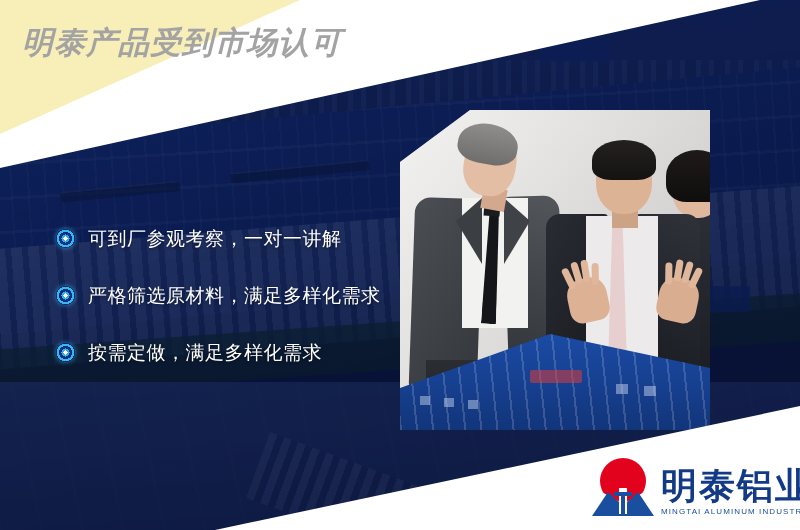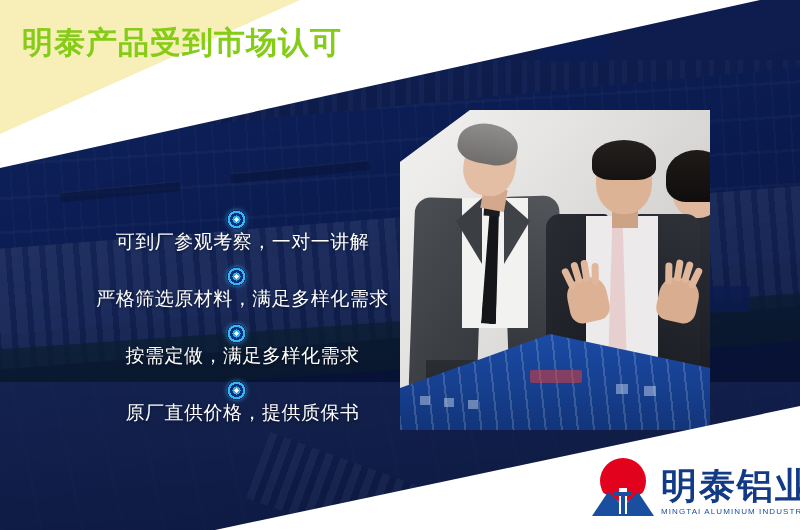--- a/index.html
+++ b/index.html
@@ -107,22 +107,23 @@
     clip-path:polygon(0 0, 760px 0, 0 168px);
   }
   .yellow-wedge{
     position:absolute;left:0;top:0;width:520px;height:140px;
     background:#f8eeb8;
     clip-path:polygon(0 0, 300px 0, 0 134px);
   }
   .title{
     position:absolute;left:22px;top:22px;
     font-size:31px;font-weight:bold;letter-spacing:1px;
-    color:#84cc16;white-space:nowrap;
+    color:#a3a3a3;white-space:nowrap;
     font-family:"DejaVu Sans","Liberation Sans",sans-serif;
+    font-style:italic;
   }
 
   
   .photo{
     position:absolute;left:400px;top:110px;width:310px;height:320px;
     overflow:hidden;
     clip-path:polygon(70px 0, 310px 0, 310px 320px, 0 320px, 0 52px);
     background:linear-gradient(150deg,#e6e5e3 0%,#d9d8d6 40%,#cfcecc 100%);
   }
   .photo-bg-shade{
@@ -257,21 +258,21 @@
   }
   .pf-sign{
     position:absolute;left:130px;top:36px;width:52px;height:13px;
     background:rgba(220,60,60,.55);border-radius:2px;
   }
   .pf-win{position:absolute;background:rgba(210,225,245,.45);}
 
   
   .bullets{position:absolute;left:56px;top:210px;width:360px;}
   .bullet{
-    display:flex;align-items:center;height:57px;flex-direction:column;
+    display:flex;align-items:center;height:57px;
   }
   .b-icon{
     width:19px;height:19px;border-radius:50%;flex:0 0 19px;
     background:radial-gradient(circle at 50% 50%,
       #ffffff 0 16%, #2faee8 16% 30%, #0b2f7e 30% 48%,
       #35b7ef 48% 66%, #0a2a70 66% 80%, #49c3f2 80% 100%);
     box-shadow:0 0 5px rgba(60,180,240,.75);
   }
   .b-text{
     margin-left:13px;color:#ffffff;font-size:19px;letter-spacing:.5px;
@@ -420,24 +421,20 @@
       <span class="b-text">可到厂参观考察，一对一讲解</span>
     </div>
     <div class="bullet">
       <span class="b-icon"></span>
       <span class="b-text">严格筛选原材料，满足多样化需求</span>
     </div>
     <div class="bullet">
       <span class="b-icon"></span>
       <span class="b-text">按需定做，满足多样化需求</span>
     </div>
-    <div class="bullet">
-      <span class="b-icon"></span>
-      <span class="b-text">原厂直供价格，提供质保书</span>
-    </div>
   </div>
 
   <div class="bottom-white"></div>
 
   <div class="logo">
     <div class="logo-mark">
       <div class="lm-sun"></div>
       <div class="lm-mtn2"></div>
       <div class="lm-pillar"></div>
       <div class="lm-stem"></div>

